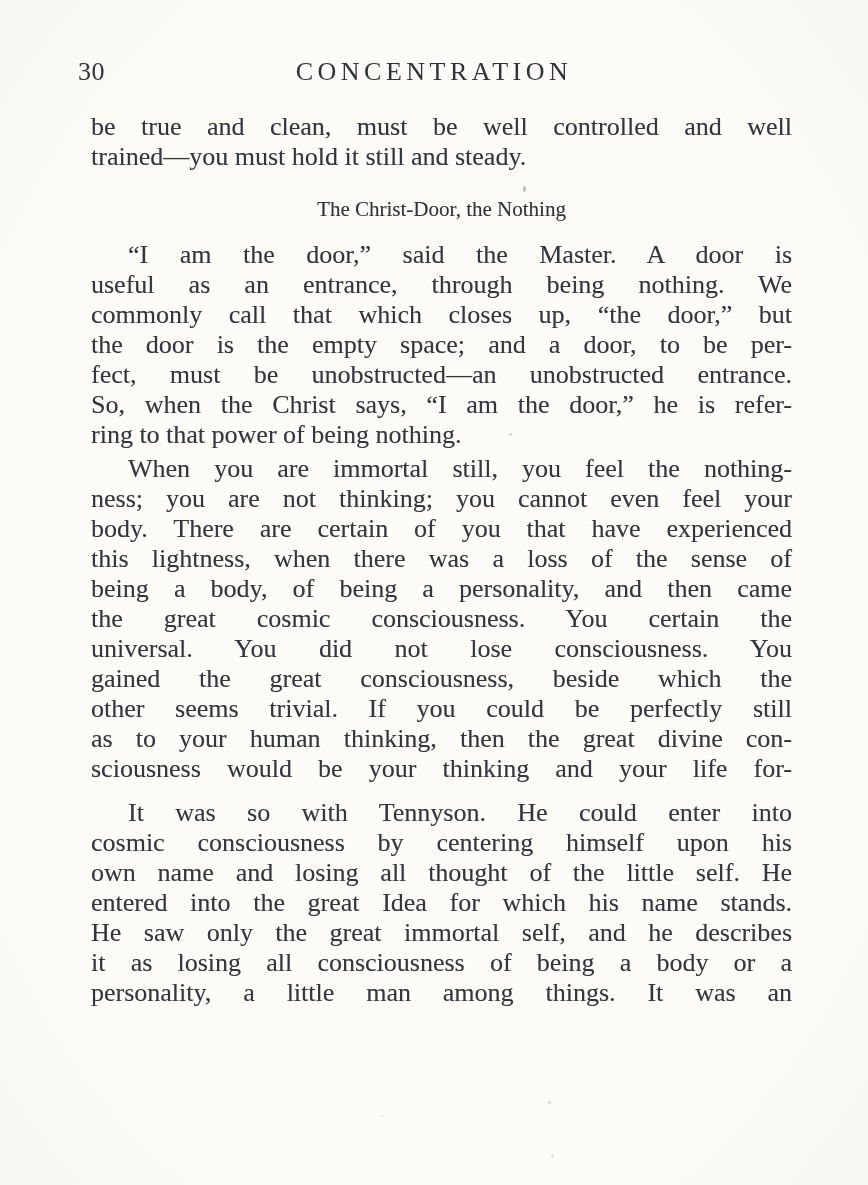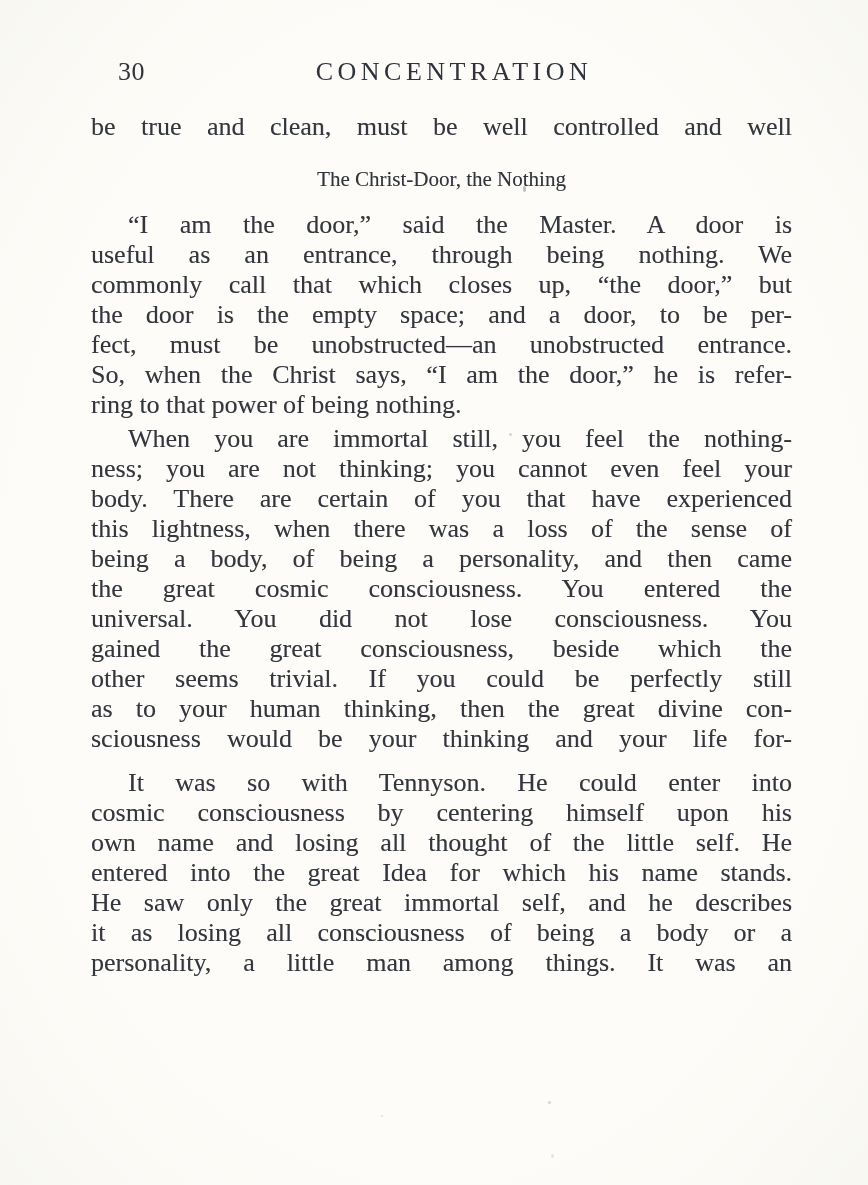--- a/index.html
+++ b/index.html
@@ -22,21 +22,20 @@
     box-sizing: border-box;
     padding: 56px 76px 0 76px;
     background:
       radial-gradient(ellipse at 50% 50%, rgba(255,255,255,0) 70%, rgba(210,212,200,0.12) 100%),
       #fdfcf8;
   }
   .header-row {
     position: relative;
     height: 32px;
     margin-bottom: 24px;
-    margin-left: 40px;
   }
   .page-number {
     position: absolute;
     left: 2px;
     top: 0;
     font-size: 26px;
     line-height: 32px;
     letter-spacing: 0.5px;
   }
   .running-header {
@@ -97,41 +96,42 @@
 
   <div class="header-row">
     <span class="page-number">30</span>
     <div class="running-header">CONCENTRATION</div>
   </div>
 
   <div class="text-block">
 
     <div class="paragraph">
       <div class="line">be true and clean, must be well controlled and well</div>
+      <div class="line last">trained—you must hold it still and steady.</div>
     </div>
 
     <div class="section-heading">The Christ-Door, the Nothing</div>
 
     <div class="paragraph">
       <div class="line first">“I am the door,” said the Master.  A door is</div>
       <div class="line">useful as an entrance, through being nothing.  We</div>
       <div class="line">commonly call that which closes up, “the door,” but</div>
       <div class="line">the door is the empty space; and a door, to be per-</div>
       <div class="line">fect, must be unobstructed—an unobstructed entrance.</div>
       <div class="line">So, when the Christ says, “I am the door,” he is refer-</div>
       <div class="line last">ring to that power of being nothing.</div>
     </div>
 
     <div class="paragraph">
       <div class="line first">When you are immortal still, you feel the nothing-</div>
       <div class="line">ness; you are not thinking; you cannot even feel your</div>
       <div class="line">body.  There are certain of you that have experienced</div>
       <div class="line">this lightness, when there was a loss of the sense of</div>
       <div class="line">being a body, of being a personality, and then came</div>
-      <div class="line">the great cosmic consciousness.  You entered the</div>
+      <div class="line">the great cosmic consciousness.  You certain the</div>
       <div class="line">universal.  You did not lose consciousness.  You</div>
       <div class="line">gained the great consciousness, beside which the</div>
       <div class="line">other seems trivial.  If you could be perfectly still</div>
       <div class="line">as to your human thinking, then the great divine con-</div>
       <div class="line">sciousness would be your thinking and your life for-</div>
     </div>
 
     <div class="paragraph para-tennyson">
       <div class="line first">It was so with Tennyson.  He could enter into</div>
       <div class="line">cosmic consciousness by centering himself upon his</div>

